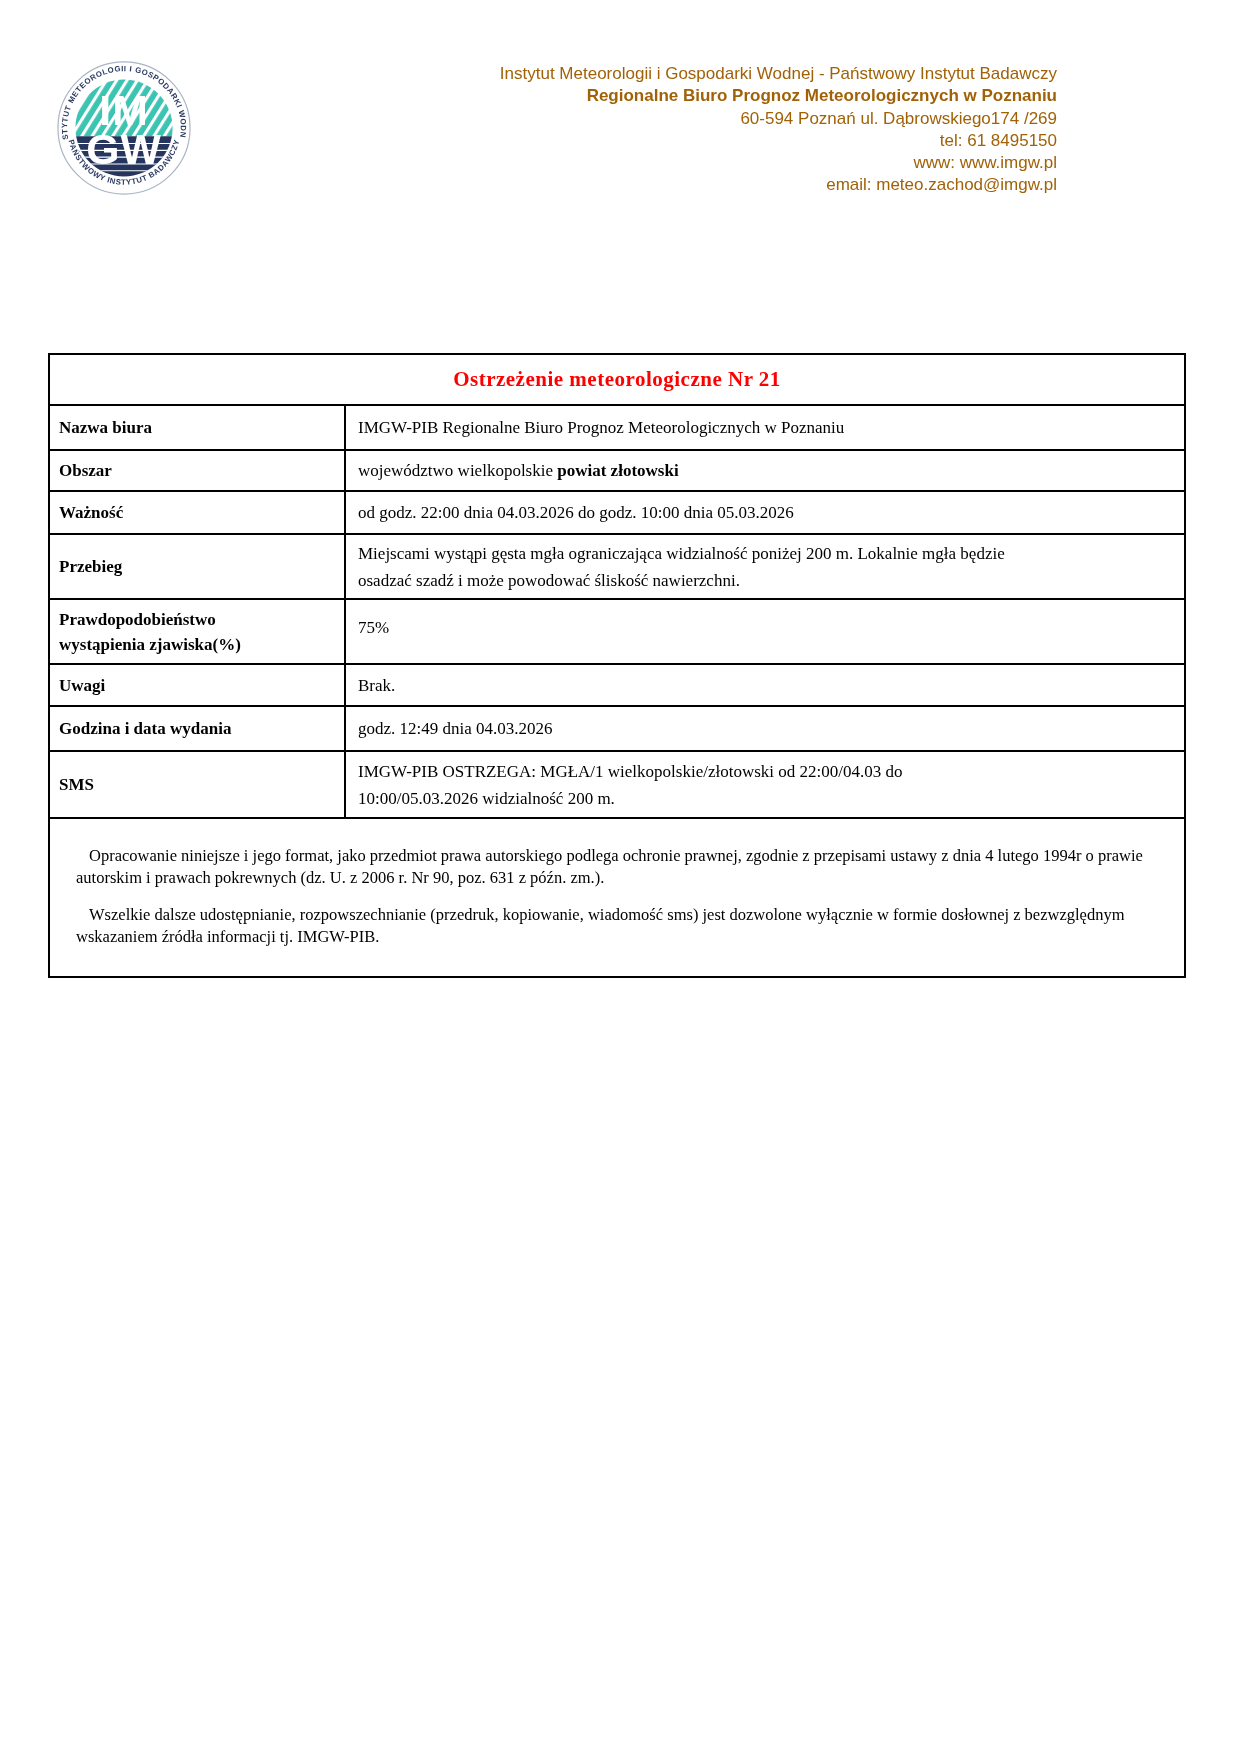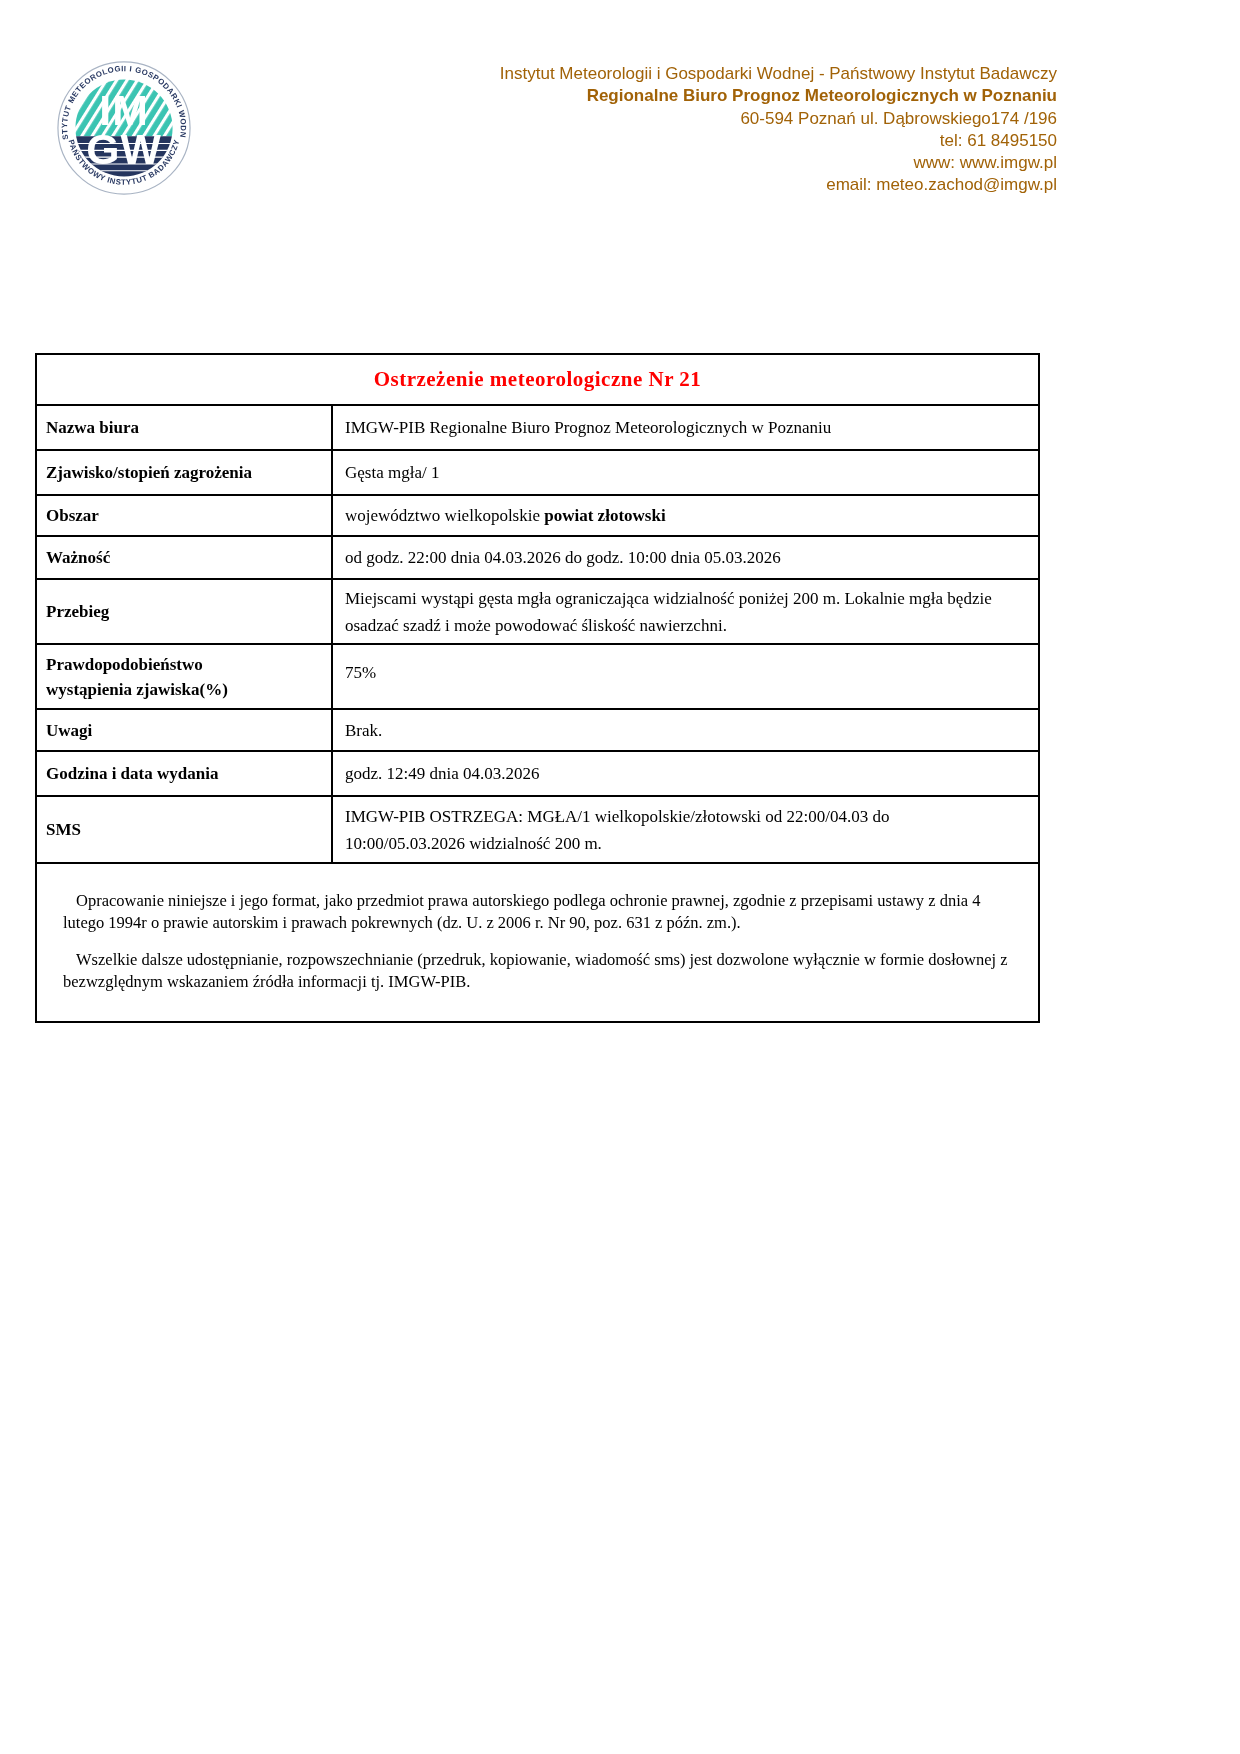--- a/index.html
+++ b/index.html
@@ -8,21 +8,21 @@
     font-family:"Liberation Serif",serif;color:#000;
   }
   .logo-wrap{position:absolute;left:56px;top:60px;width:136px;height:136px;}
   .contact{
     position:absolute;top:63px;right:183px;text-align:right;
     color:#a16207;font-family:"Liberation Sans",sans-serif;
     font-size:17px;line-height:22.3px;white-space:nowrap;
   }
   .contact .bold{font-weight:bold;}
   table.wtable{
-    position:absolute;left:35px;top:353px;width:1005px;
+    position:absolute;left:48px;top:353px;width:1138px;
     border-collapse:collapse;table-layout:fixed;
     font-size:17px;
     font-family:Liberation Serif, serif;
   }
   table.wtable td{
     border:2px solid #000;vertical-align:middle;
   }
   .title-cell{
     text-align:center;font-weight:bold;font-size:21px;color:#ff0000;
     height:47px;letter-spacing:0.5px;
@@ -75,42 +75,38 @@
       </text>
       <text class="arc-text" text-anchor="middle">
         <textPath href="#arcBotPath" startOffset="50%">• PAŃSTWOWY INSTYTUT BADAWCZY •</textPath>
       </text>
     </svg>
   </div>
 
   <div class="contact">
     <div>Instytut Meteorologii i Gospodarki Wodnej - Państwowy Instytut Badawczy</div>
     <div class="bold">Regionalne Biuro Prognoz Meteorologicznych w Poznaniu</div>
-    <div>60-594 Poznań ul. Dąbrowskiego174 /196</div>
+    <div>60-594 Poznań ul. Dąbrowskiego174 /269</div>
     <div>tel: 61 8495150</div>
     <div>www: www.imgw.pl</div>
     <div>email: meteo.zachod@imgw.pl</div>
   </div>
 
   <table class="wtable">
     <colgroup>
         <col style="width:296px">
         <col>
       </colgroup>
     <tbody>
         <tr>
       <td class="title-cell" colspan="2">Ostrzeżenie meteorologiczne Nr 21</td>
     </tr>
     <tr style="height:45px">
       <td class="lbl">Nazwa biura</td>
       <td class="val"><span>IMGW-PIB Regionalne Biuro Prognoz Meteorologicznych w Poznaniu</span></td>
-    </tr>
-    <tr style="height:45px">
-      <td class="lbl">Zjawisko/stopień zagrożenia</td>
-      <td class="val"><span>Gęsta mgła/ 1</span></td>
     </tr>
     <tr style="height:41px">
       <td class="lbl">Obszar</td>
       <td class="val"><span>województwo wielkopolskie</span>
         <b>powiat złotowski</b></td>
     </tr>
     <tr style="height:43px">
       <td class="lbl">Ważność</td>
       <td class="val"><span>od godz. 22:00 dnia 04.03.2026 do godz. 10:00 dnia 05.03.2026</span></td>
     </tr>

